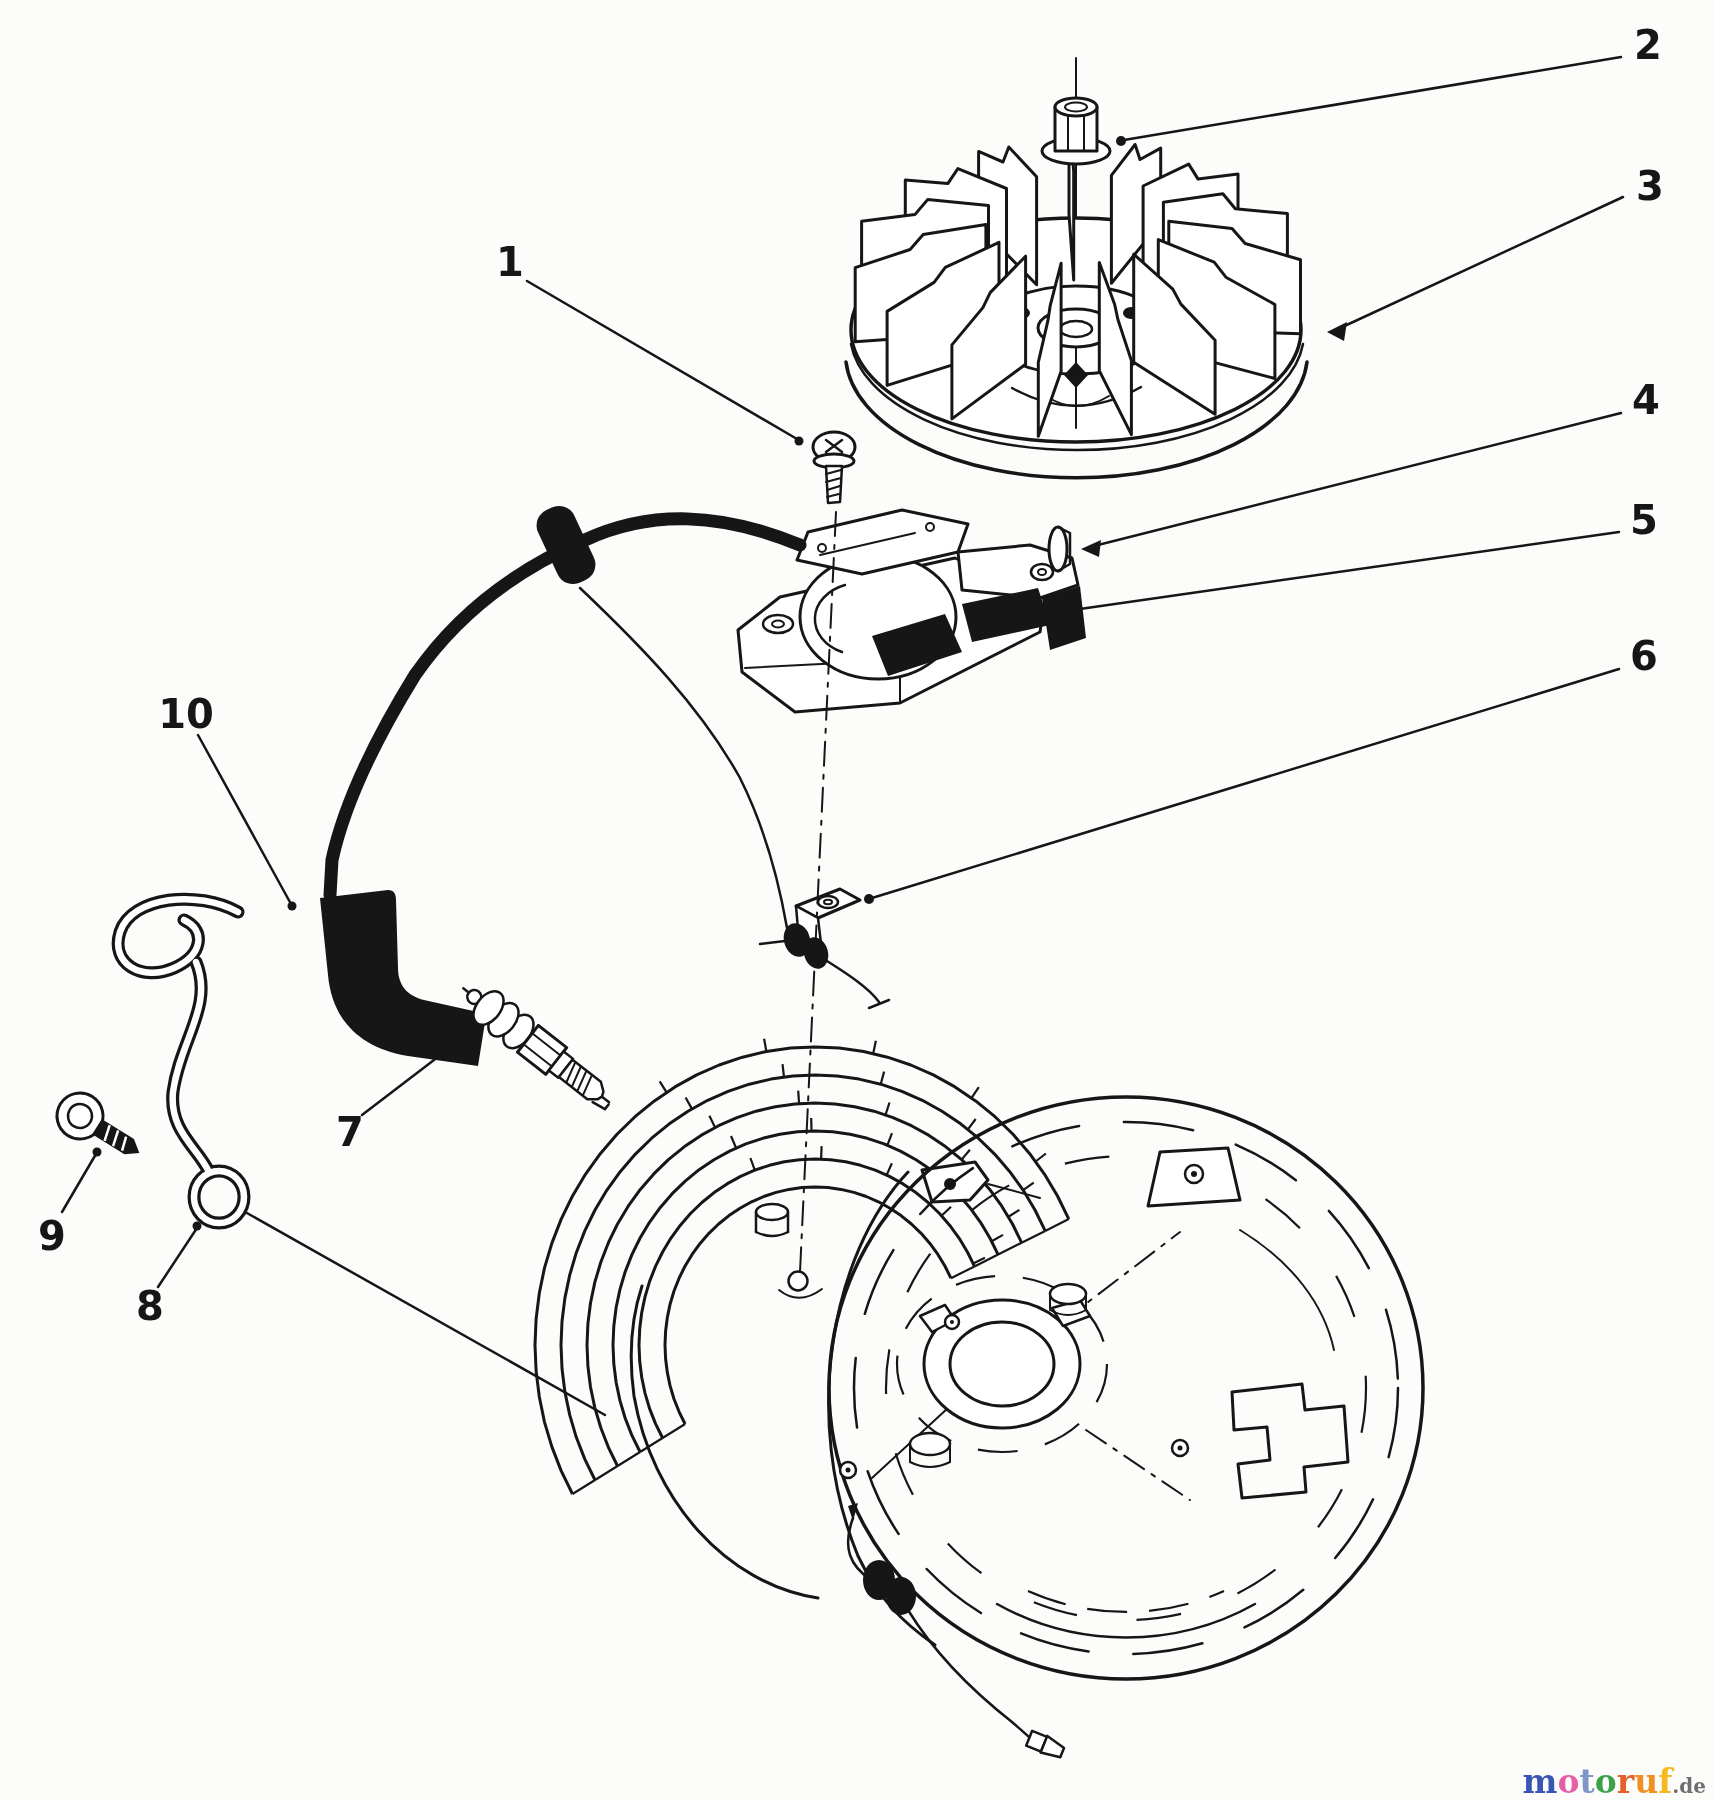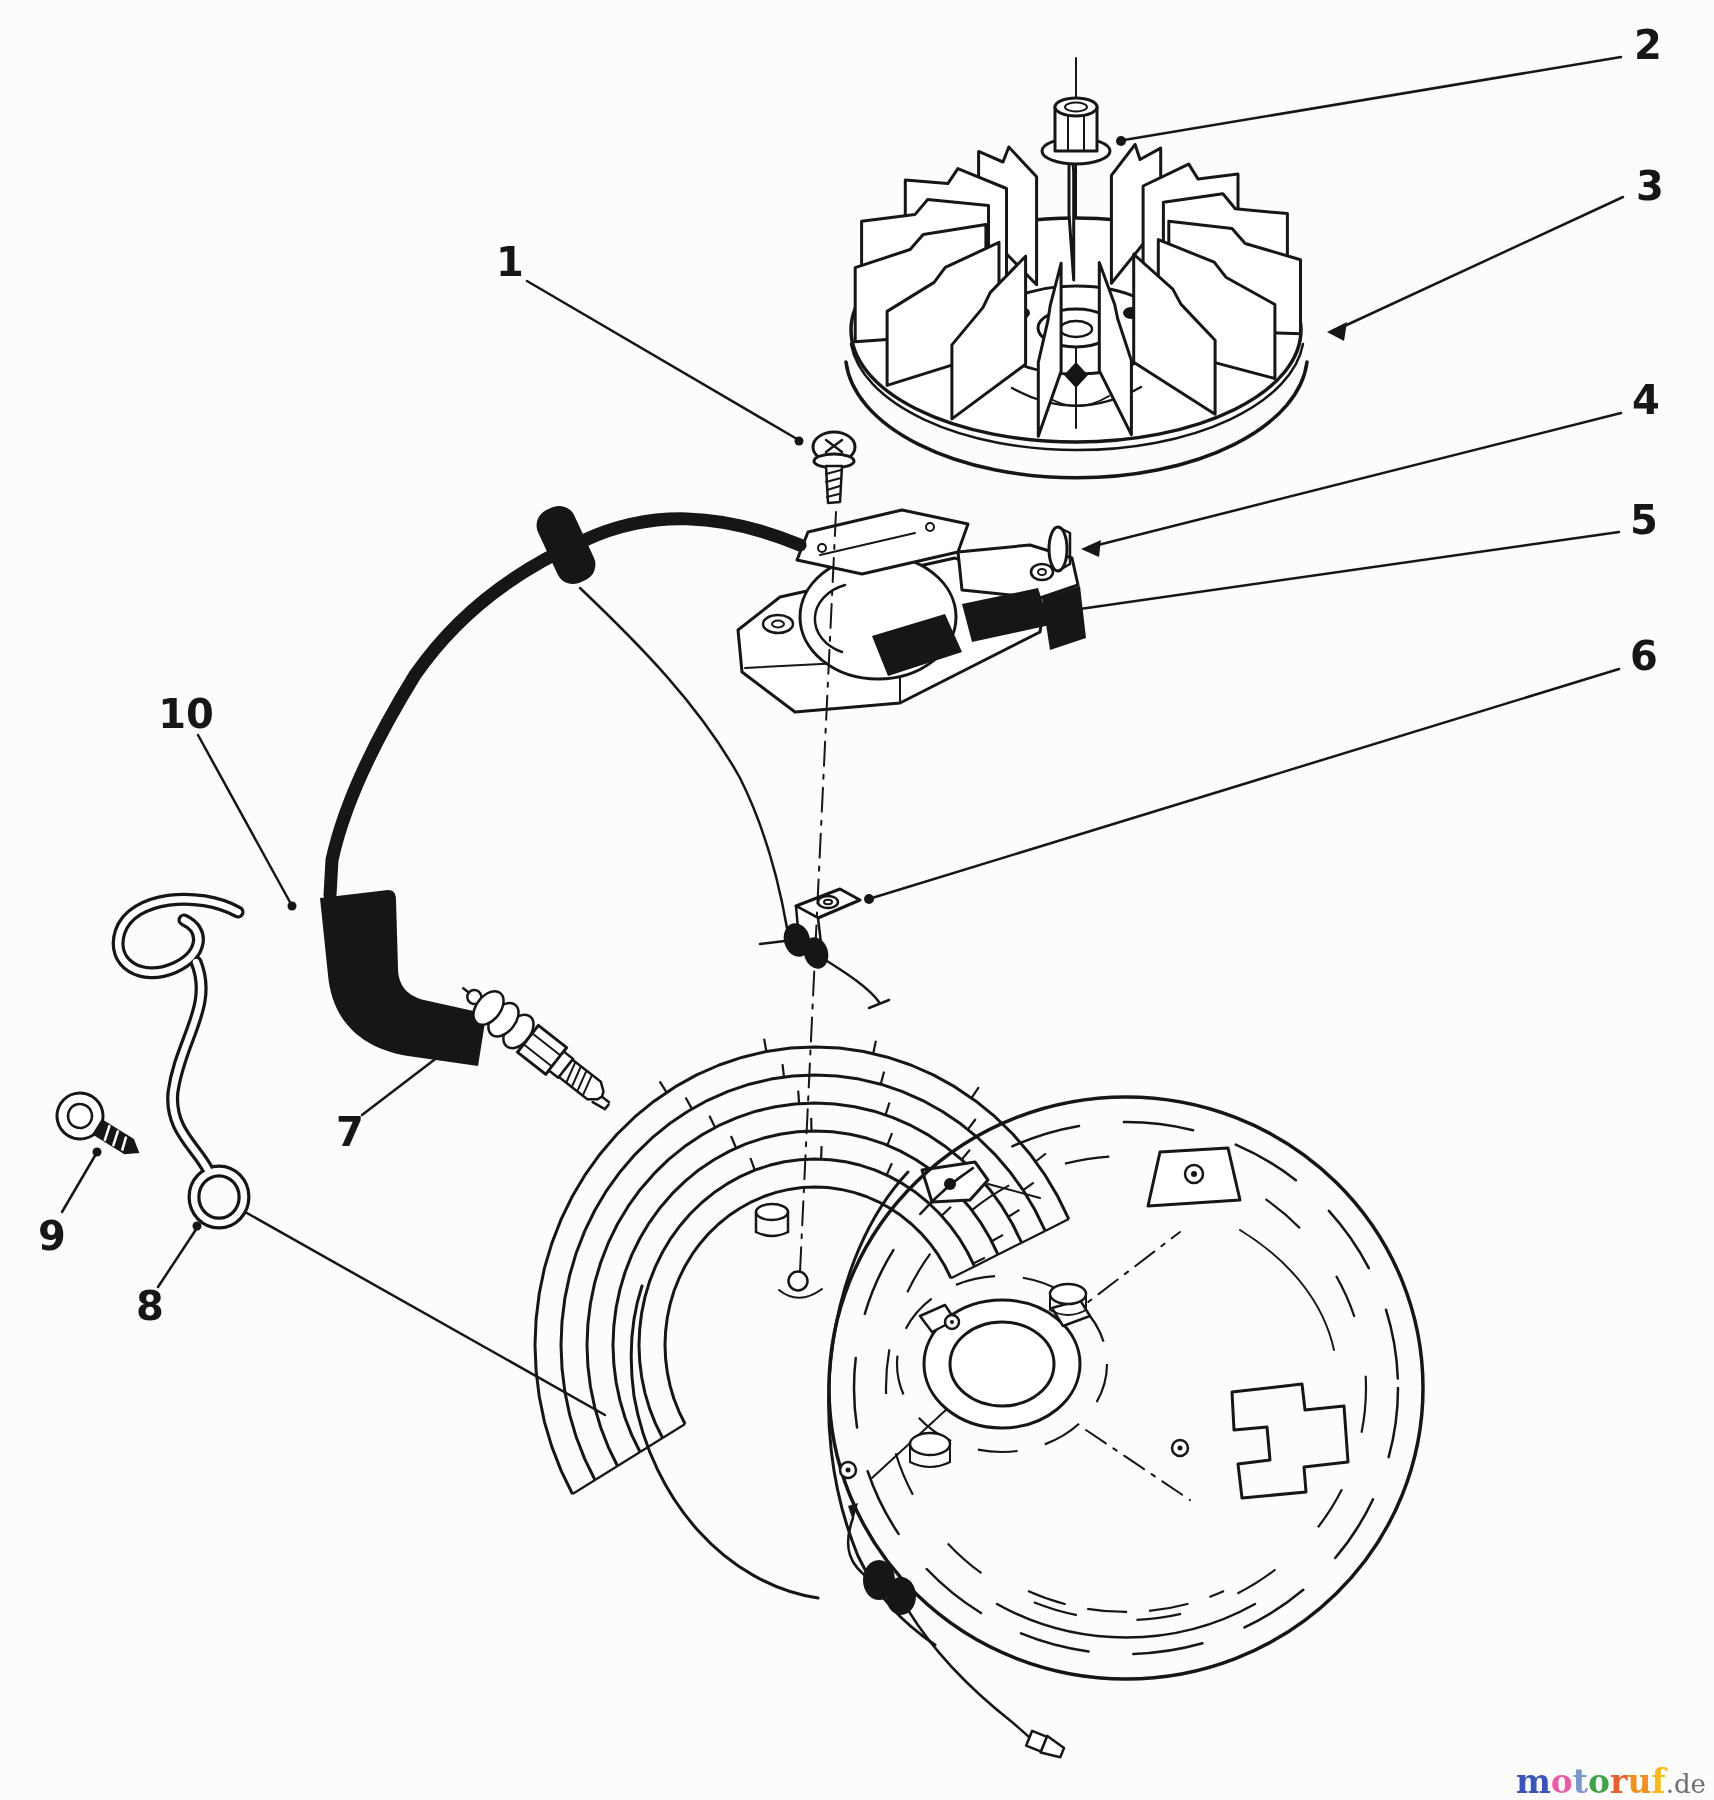--- a/index.html
+++ b/index.html
@@ -16,21 +16,21 @@
   .blade{fill:#ffffff;stroke:var(--line,#161616);stroke-width:3;stroke-linejoin:round;}
   .fin  {fill:none;stroke:var(--line,#161616);stroke-width:3;stroke-linejoin:round;}
   .fin2 {stroke:var(--line,#161616);stroke-width:2.2;fill:none;}
   .cable{stroke:var(--line,#161616);stroke-width:13;fill:none;stroke-linecap:round;}
   .tubeO{stroke:var(--line,#161616);stroke-width:13;fill:none;stroke-linecap:round;}
   .tubeI{stroke:#ffffff;stroke-width:6.5;fill:none;stroke-linecap:round;}
   .dashdot{stroke-dasharray:24 9 4 9;}
   .callout{font:bold 40px "DejaVu Sans",sans-serif;fill:var(--line,#161616);text-anchor:middle;dominant-baseline:central;}
   
   .watermark{position:absolute;right:8px;bottom:2px;font-family:"DejaVu Serif",serif;font-weight:700;font-size:33px;line-height:1;white-space:nowrap;}
-  .watermark .tld{font-size:26px;font-weight:400;}
+  .watermark .tld{font-size:20px;font-weight:700;}
 </style>
 </head>
 <body>
 
 <div class="stage">
 <svg id="art" viewBox="0 0 1714 1800" width="1714" height="1800">
 
   <g>
     <line class="ln" x1="527" y1="281" x2="797" y2="439"></line>
         <circle class="fill" cx="799" cy="441" r="4.5"></circle>

